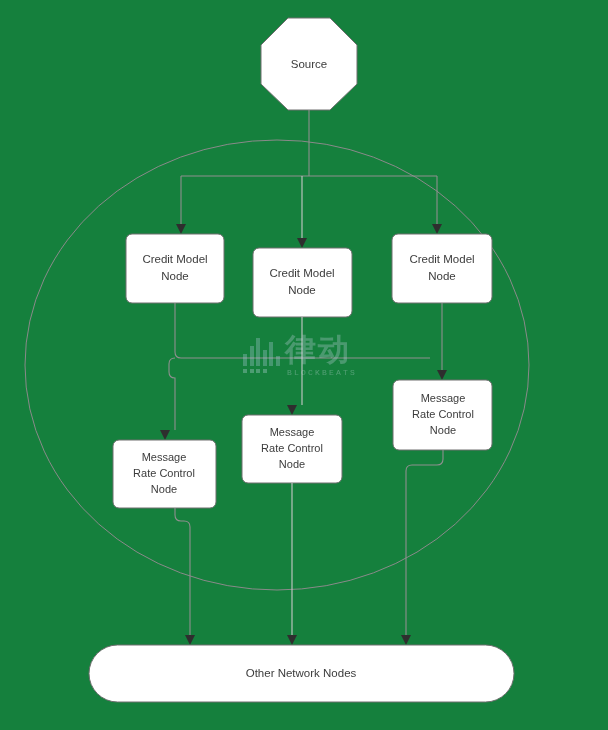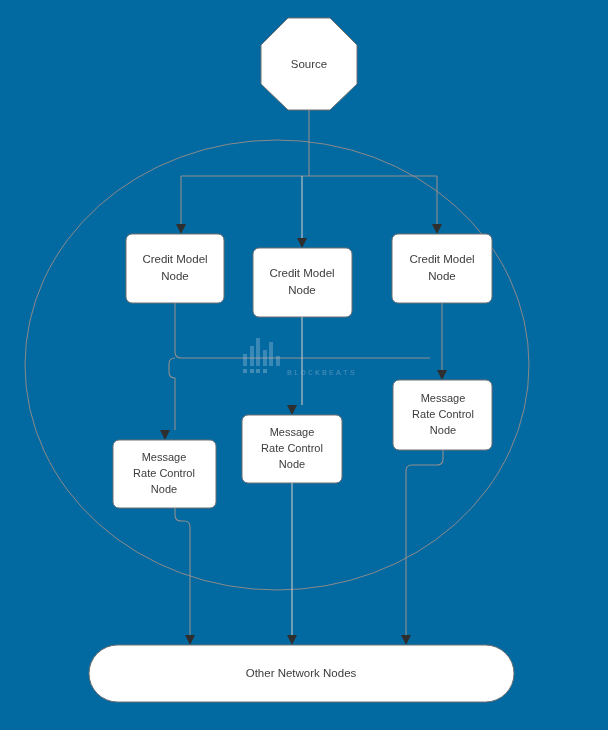--- a/index.html
+++ b/index.html
@@ -4,21 +4,21 @@
 <style>
   html, body {
     margin: 0;
     padding: 0;
     background: #ffffff;
   }
   #canvas {
     position: relative;
     width: 608px;
     height: 730px;
-    background: #0369a1;
+    background: #15803d;
     overflow: hidden;
     font-family: "Liberation Sans", sans-serif;
   }
   #diagram-svg {
     position: absolute;
     left: 0;
     top: 0;
     width: 608px;
     height: 730px;
   }
@@ -198,16 +198,17 @@
       <i style="height:16px"></i>
       <i style="height:24px"></i>
       <i style="height:10px"></i>
     </div>
     <div class="wm-dots">
       <i></i>
         <i></i>
         <i></i>
         <i></i>
     </div>
+    <div class="wm-cn">律动</div>
     <div class="wm-en">BLOCKBEATS</div>
   </div>
 
 </div>
 
 </body></html>

